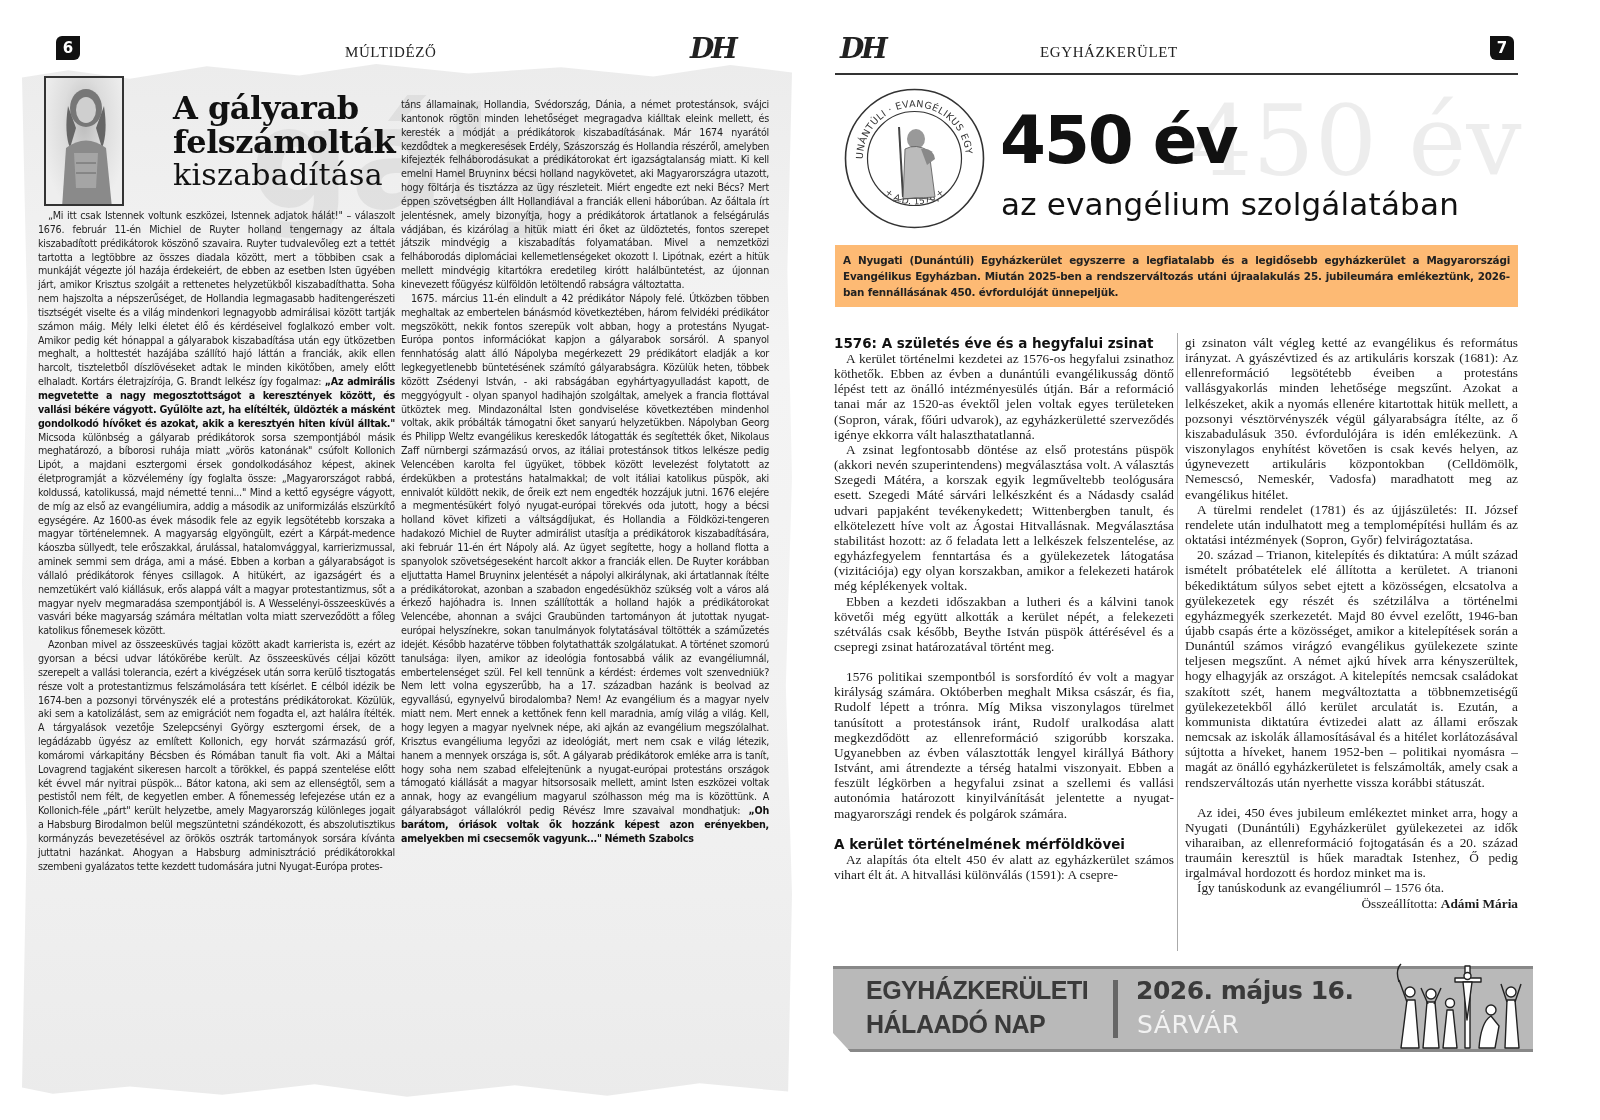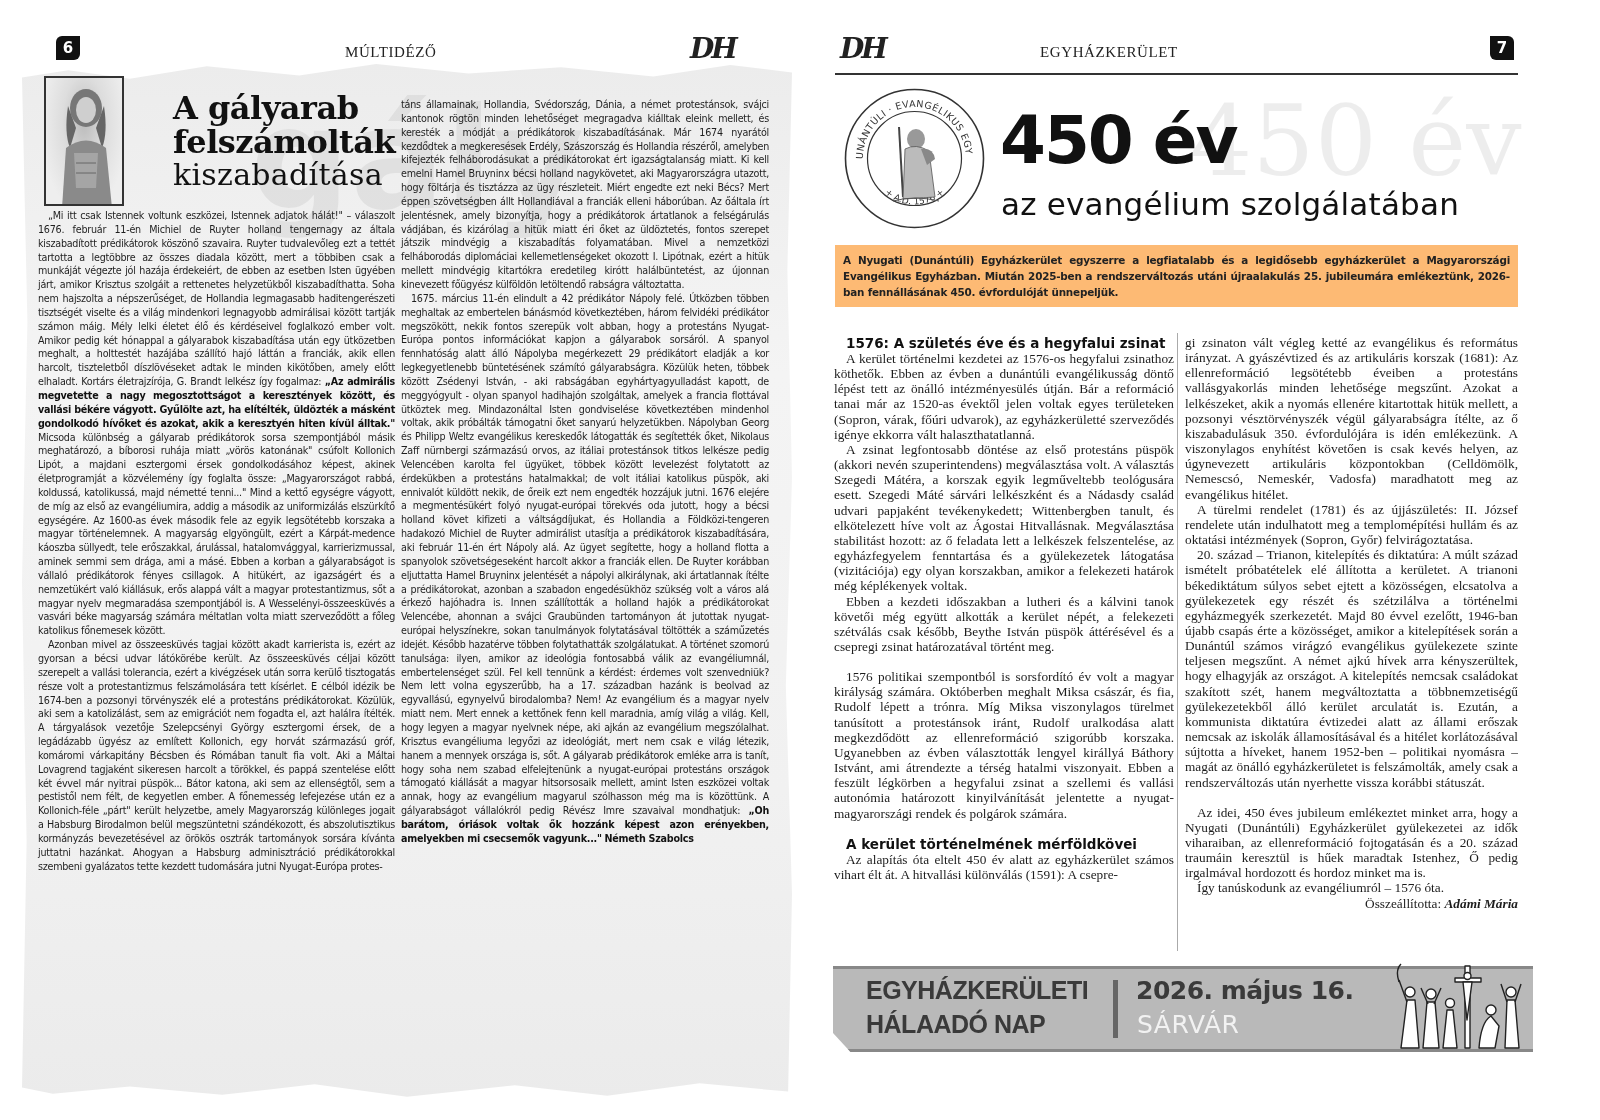--- a/index.html
+++ b/index.html
@@ -93,28 +93,28 @@
     letter-spacing: -0.2px;
   }
 
   .serif-col {
     position: absolute; font-family: "Liberation Serif", serif; font-size: 13.3px;
     line-height: 15.15px; text-align: justify; color: #1c1c1c;
   }
   .serif-col p { text-indent: 12px; }
   .serif-col h3 {
     font-family: "DejaVu Sans", sans-serif; font-weight: bold; font-size: 13.5px;
-    color: #111; line-height: 16px; margin-top: 0; margin-left: 12px;
+    color: #111; line-height: 16px; margin-top: 0;
   }
   .serif-col .gap { height: 15px; }
   .right-col1 { left: 834px; top: 335px; width: 340px; }
   .right-col2 { left: 1185px; top: 335px; width: 333px; }
   .col-divider { position: absolute; left: 1177px; top: 333px; width: 1px; height: 618px; background: #aaa; }
   .signature { text-align: right; text-indent: 0 !important; }
-  .signature b { font-weight: bold; font-style: italic; }
+  .signature b { font-weight: bold; }
 
   .event-banner {
     position: absolute; left: 833px; top: 966px; width: 700px; height: 86px;
     background: #b9b9b9; border-top: 3px solid #888; border-bottom: 3px solid #888;
     clip-path: polygon(0 0, 100% 0, 100% 100%, 2.5% 100%, 0 78%);
   }
   .banner-l1, .banner-l2 {
     position: absolute; font-family: Liberation Sans, sans-serif; font-weight: bold;
     color: #3a3a3a; font-size: 25px; letter-spacing: -0.5px; text-align: left;
   }

